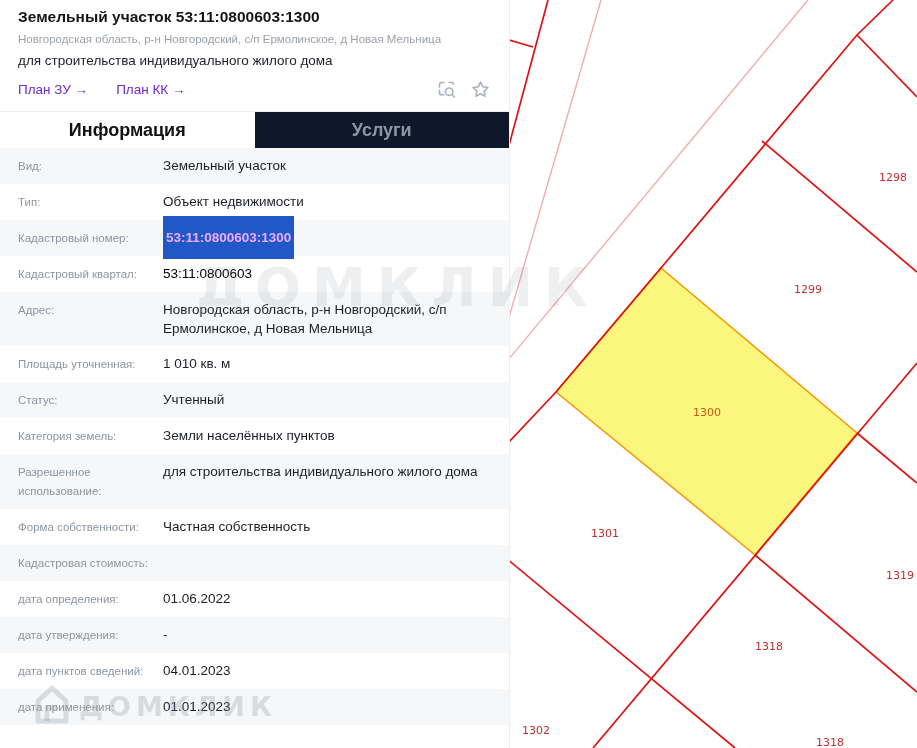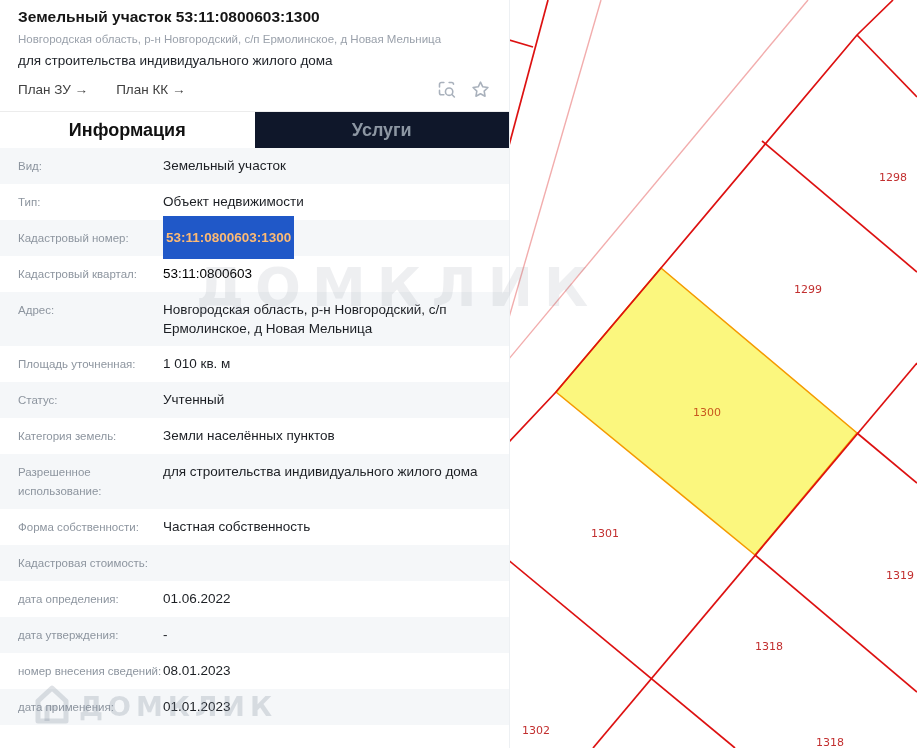--- a/index.html
+++ b/index.html
@@ -11,35 +11,35 @@
   
   .panel {
     position:absolute; left:0; top:0; width:510px; height:748px;
     background:#ffffff; border-right:1px solid #edf0f3; box-sizing:border-box; z-index:2;
   }
   .panel-header { padding:5px 0 0 0; }
   .title { font-size:15.5px; font-weight:bold; color:#161616; padding:3px 18px 0 18px; }
   .subtitle { font-size:11.5px; color:#9aa1ab; padding:7px 18px 0 18px; }
   .usage { font-size:13.5px; color:#20242a; padding:8px 18px 0 18px; }
   .links-row { display:flex; align-items:center; padding:11px 18px 11px 18px; }
-  .plan-link { font-size:13.5px; color:#404040; margin-right:28px; cursor:pointer; text-decoration:none; }
+  .plan-link { font-size:13.5px; color:#6d28d9; margin-right:28px; cursor:pointer; text-decoration:none; }
   .hdr-icons { margin-left:auto; display:flex; align-items:center; gap:13px; }
   .hdr-icons svg { display:block; }
 
   .tabs { display:flex; height:36px; border-top:1px solid #ececec; }
   .tab { flex:1; display:flex; align-items:center; justify-content:center; font-size:18px; cursor:pointer; }
   .tab-active { background:#ffffff; color:#111; font-weight:bold; }
   .tab-inactive { background:#0f172a; color:#8d97a3; font-weight:bold; }
 
   .rows { }
   .row { display:flex; padding:8px 18px; box-sizing:border-box; min-height:35px; }
   .row:nth-child(odd) { background:#f5f7f9; }
   .row-label { width:145px; flex:none; font-size:11.5px; color:#8d959f; line-height:19px; padding-top:1px; }
   .row-value { flex:1; font-size:13.5px; color:#1c1f24; line-height:19px; }
-  .hl { background:#2058c8; color:#fdba74; font-weight:bold; padding:14px 3px; }
+  .hl { background:#2058c8; color:#f0abfc; font-weight:bold; padding:14px 3px; }
   .link-value { color:#000000; cursor:pointer; }
 
   
   .map { position:absolute; left:448px; top:0; width:469px; height:748px; background:#ffffff; z-index:1; }
   .map svg { position:absolute; left:0; top:0; overflow:hidden; }
   .pline { stroke:#dd1111; stroke-width:1.7; fill:none; }
   .pink  { stroke:#f2adad; stroke-width:1.4; fill:none; }
   .parcel-sel { fill:#fbf77e; stroke:#f59a00; stroke-width:1.6; }
   .plabel { font-family:"DejaVu Sans", sans-serif; font-size:11px; fill:#c22f2f; }
   .plabel-sel { fill:#c8571f; }
@@ -137,22 +137,22 @@
     </div>
     <div class="row">
       <div class="row-label">дата определения:</div>
       <div class="row-value">01.06.2022</div>
     </div>
     <div class="row">
       <div class="row-label">дата утверждения:</div>
       <div class="row-value">-</div>
     </div>
     <div class="row">
-      <div class="row-label">номер внесения сведений:</div>
-      <div class="row-value">08.01.2023</div>
+      <div class="row-label">дата пунктов сведений:</div>
+      <div class="row-value">04.01.2023</div>
     </div>
     <div class="row">
       <div class="row-label">дата применения:</div>
       <div class="row-value">01.01.2023</div>
     </div>
   </div>
 </div>
 
 <div class="map">
   <svg width="469" height="748" viewBox="0 0 469 748">

